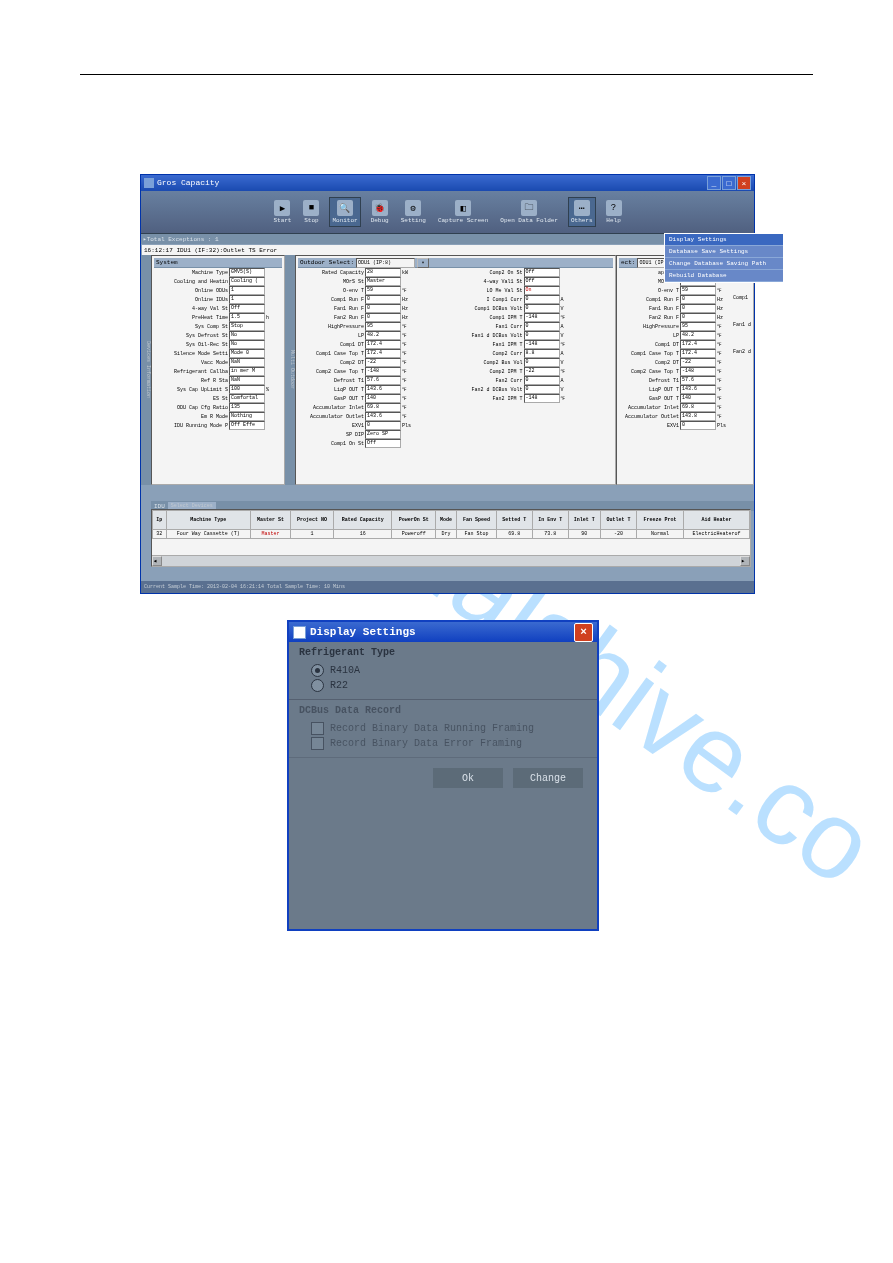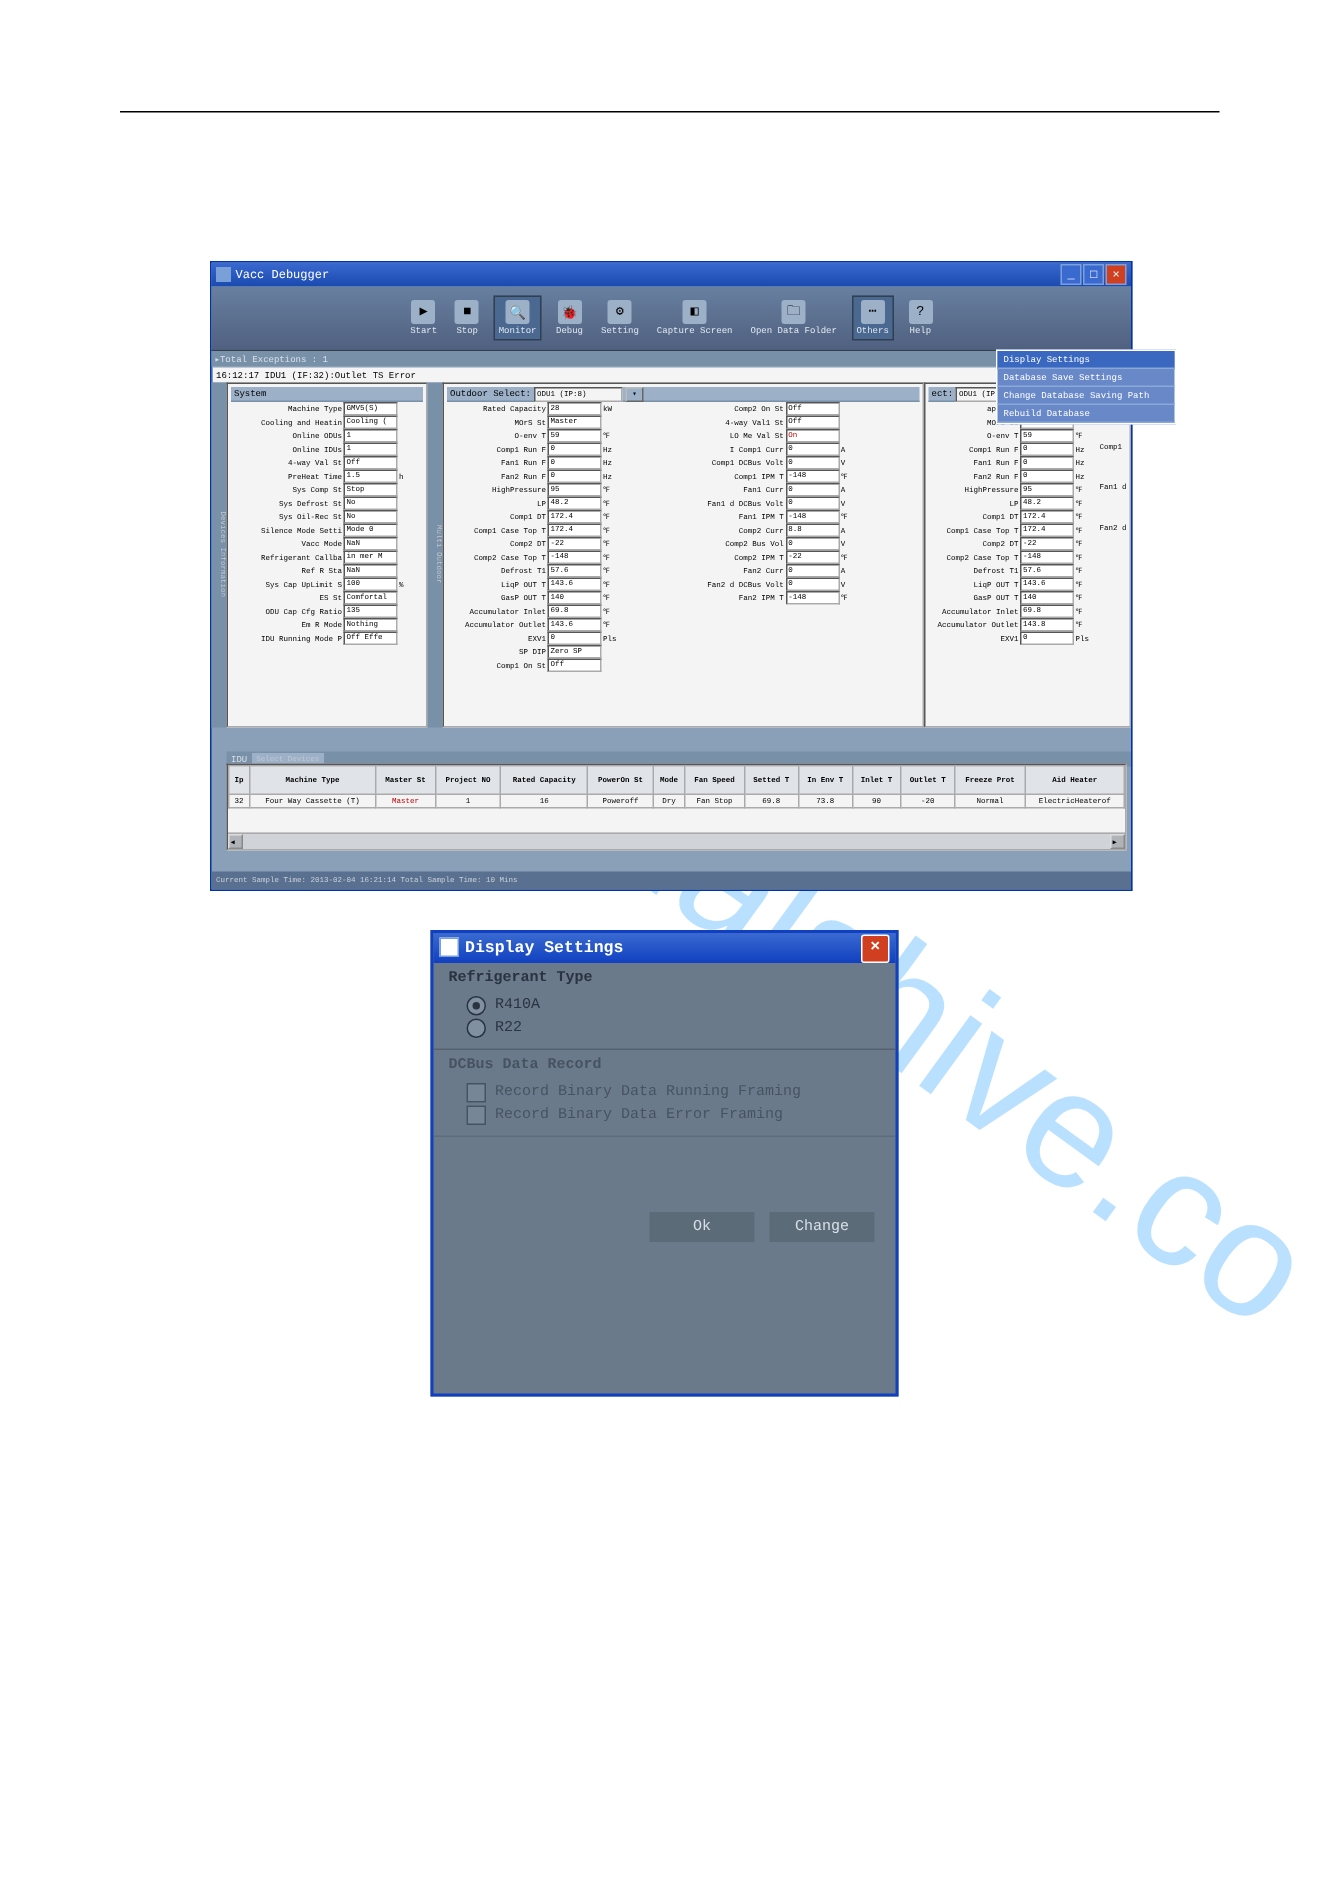--- a/index.html
+++ b/index.html
@@ -58,35 +58,35 @@
 .dlg .dtitle { height:20px; background:linear-gradient(#3a6ad0,#1040c0); color:#fff; font-size:11px; font-weight:bold; display:flex; align-items:center; justify-content:space-between; padding:0 4px; font-family:"Courier New",monospace;}
 .dlg .dtitle .xb { width:17px; height:17px; background:#d04020; color:#fff; display:flex; align-items:center; justify-content:center; border:1px solid #fff; border-radius:2px; font-size:11px; }
 .dlg .body { padding:0; }
 .dlg .sect { padding:5px 10px; border-bottom:1px solid #556070; }
 .dlg .shdr { color:#2a3340; font-size:10px; margin:0 0 6px 0; font-weight:bold; }
 .dlg .opt { display:flex; align-items:center; gap:6px; color:#2a3340; font-size:10px; margin:2px 0 2px 12px; }
 .dlg .opt .rad { width:11px; height:11px; border-radius:50%; border:1px solid #2a3340; background:#8090a0; display:flex; align-items:center; justify-content:center; }
 .dlg .opt .rad.on::after { content:""; width:5px; height:5px; border-radius:50%; background:#2a3340; }
 .dlg .opt .chk { width:11px; height:11px; border:1px solid #2a3340; background:#8090a0; }
 .dlg .btns { display:flex; justify-content:flex-end; gap:10px; padding:10px 14px; }
-.dlg .btn { width:70px; height:20px; background:#5c6b78; color:#d8e0e8; display:flex; align-items:center; justify-content:center; font-size:10px;margin-top:40px; }
+.dlg .btn { width:70px; height:20px; background:#5c6b78; color:#d8e0e8; display:flex; align-items:center; justify-content:center; font-size:10px; }
 
 
 .wm { position:absolute; font-size:110px; color:#4cb0ff; opacity:.38; pointer-events:none; transform:rotate(36deg); font-family:Arial,sans-serif; font-weight:400;}
 </style>
 </head>
 <body>
 
 <div class="page">
   <div class="hr"></div>
   <div class="wm" style="left:170px; top:570px;">manualshive.co</div>
 
   <div class="win">
     <div class="titlebar">
-      <span><span style="display:inline-block;width:10px;height:10px;background:#7aa0d8;margin-right:3px;vertical-align:middle;"></span><span>Vacc Debugger</span></span>
+      <span><span style="display:inline-block;width:10px;height:10px;background:#7aa0d8;margin-right:3px;vertical-align:middle;"></span><span>Gros Capacity</span></span>
       <span class="winbtns">
         <span class="winbtn">_</span>
         <span class="winbtn">□</span>
         <span class="winbtn close">×</span>
       </span>
     </div>
     <div class="toolbar" id="toolbar">
         <div class="tbtn">
           <div class="ico">▶</div>
           <div class="lbl">Start</div>

